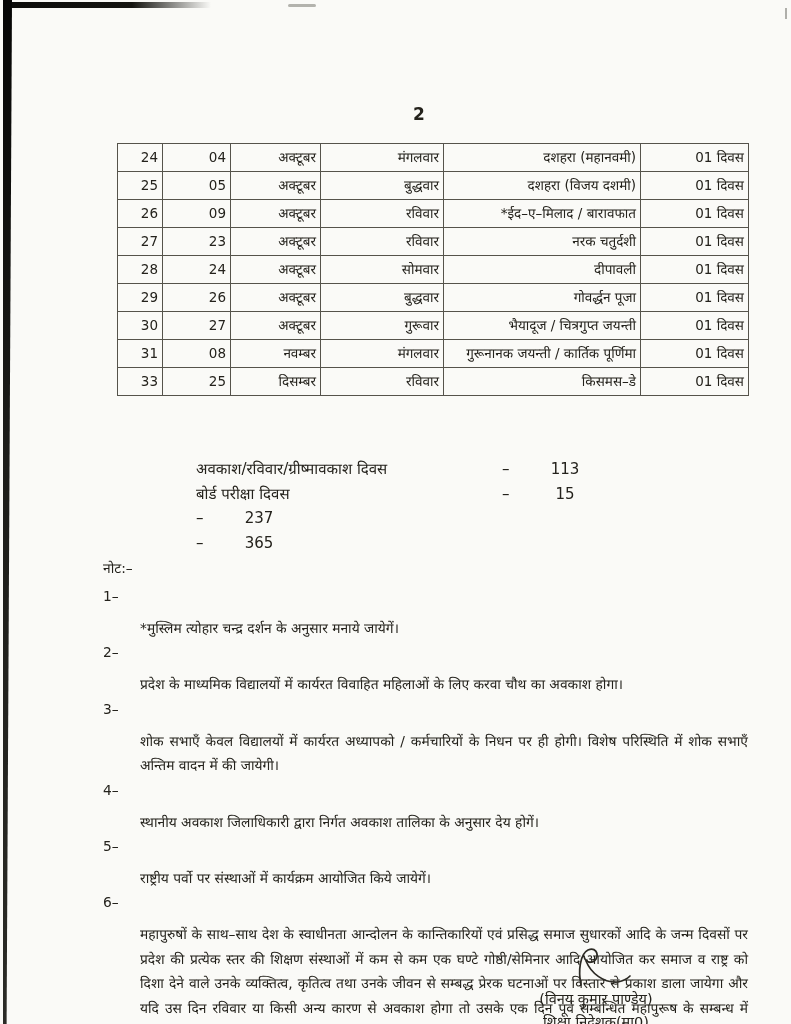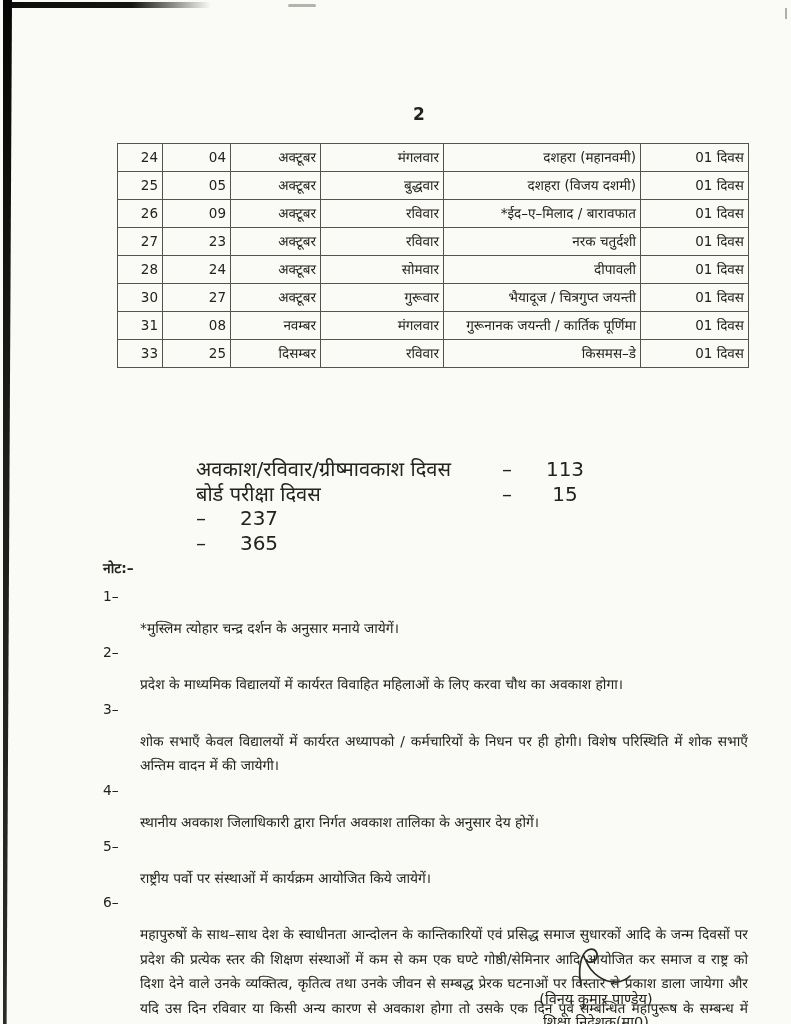--- a/index.html
+++ b/index.html
@@ -61,33 +61,33 @@
   .col-sno   { width: 45px; }
   .col-date  { width: 68px; }
   .col-month { width: 90px; }
   .col-day   { width: 123px; }
   .col-name  { width: 197px; }
   .col-dur   { width: 108px; }
 
   
   .summary {
     position: absolute; left: 196px; top: 457px; width: 392px;
-    font-size: 20px; line-height: 24.7px;
+    font-size: 15px; line-height: 24.7px;
   }
   .summary-row { display: flex; }
   .s-label { flex: 1 1 auto; }
   .s-dash  { width: 40px; flex: none; text-align: left; }
   .s-value { width: 46px; flex: none; text-align: center; }
 
   
   .notes {
     position: absolute; left: 103px; top: 556px; width: 645px;
     font-size: 13.8px;
   }
-  .notes-heading { line-height: 24px; margin-bottom: 4px; font-weight: bold; }
+  .notes-heading { line-height: 24px; margin-bottom: 4px; }
   .note-item { display: flex; line-height: 24.4px; }
   .note-num  { width: 37px; flex: none; }
   .note-text { flex: 1 1 auto; text-align: justify; margin-top: 32px; }
 
   
   .signature {
     position: absolute; left: 495px; top: 988px; width: 202px;
     text-align: center; font-size: 14.5px; line-height: 22.5px;
   }
   .sig-mark {
@@ -156,20 +156,28 @@
 
   <tr>
     <td>28</td>
     <td>24</td>
     <td>अक्टूबर</td>
     <td>सोमवार</td>
     <td>दीपावली</td>
     <td>01 दिवस</td>
   </tr>
 
+  <tr>
+    <td>29</td>
+    <td>26</td>
+    <td>अक्टूबर</td>
+    <td>बुद्धवार</td>
+    <td>गोवर्द्धन पूजा</td>
+    <td>01 दिवस</td>
+  </tr>
 
   <tr>
     <td>30</td>
     <td>27</td>
     <td>अक्टूबर</td>
     <td>गुरूवार</td>
     <td>भैयादूज / चित्रगुप्त जयन्ती</td>
     <td>01 दिवस</td>
   </tr>
 

